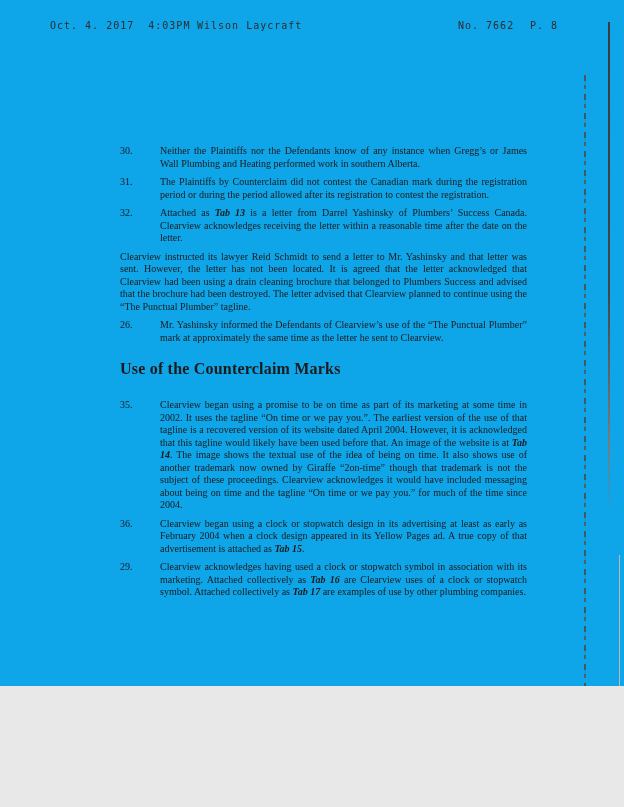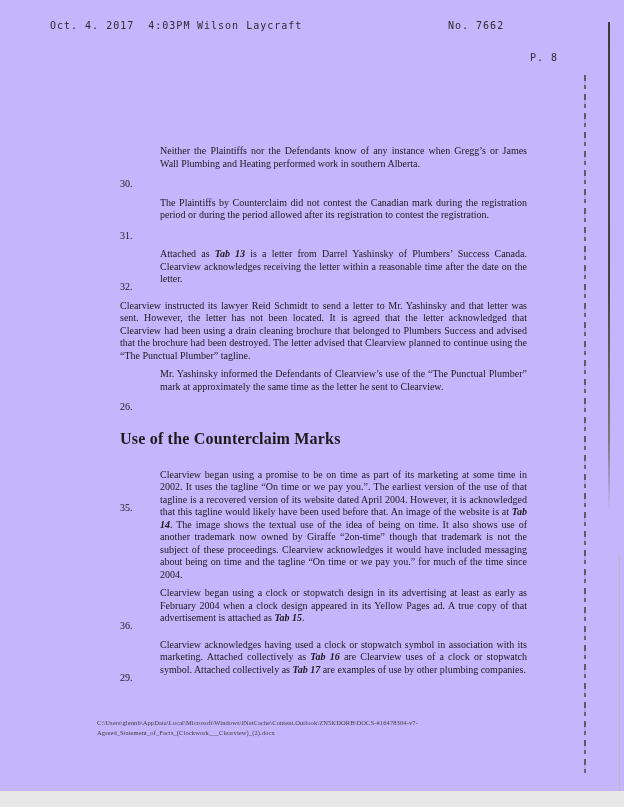--- a/index.html
+++ b/index.html
@@ -1,57 +1,56 @@
 <!DOCTYPE html>
 <html><head>
 <meta charset="utf-8">
 <style>
   html, body { margin: 0; padding: 0; background: #e8e8e8; }
   .page {
     position: relative;
     width: 624px;
-    height: 791px;
-    background: #c4b5fd;
+    height: 686px;
+    background: #0ea5e9;
     overflow: hidden;
     font-family: "Liberation Serif", "DejaVu Serif", serif;
     color: #1b1b1b;
   }
 
   
   .fax-text {
     position: absolute;
     font-family: "DejaVu Sans Mono", "Liberation Mono", monospace;
     font-size: 10px;
     letter-spacing: 1px;
     color: #2d2d2d;
     white-space: pre;
   }
   .fh-datetime { left: 50px;  top: 20px; }
   .fh-sender   { left: 197px; top: 20px; }
-  .fh-no       { left: 448px; top: 20px; text-align: center; }
-  .fh-page     { left: 530px; top: 20px; margin-top: 32px; }
+  .fh-no       { left: 458px; top: 20px; text-align: center; }
+  .fh-page     { left: 530px; top: 20px; }
   .received    { left: 33px;  top: 758px; letter-spacing: 2.5px; }
 
   
   .content {
     position: absolute;
     left: 120px;
     top: 145px;
     width: 407px;
   }
   .para {
     display: flex;
     margin: 0 0 6px 0;
     font-size: 10px;
     line-height: 12.5px;
   }
   .para-num {
     flex: 0 0 40px;
     text-align: left;
-    margin-top: 33px;
   }
   .para-text {
     flex: 1 1 auto;
     text-align: justify;
   }
   .section-heading {
     font-size: 16px;
     font-weight: bold;
     line-height: 14px;
     margin: 18px 0 23px 0;

